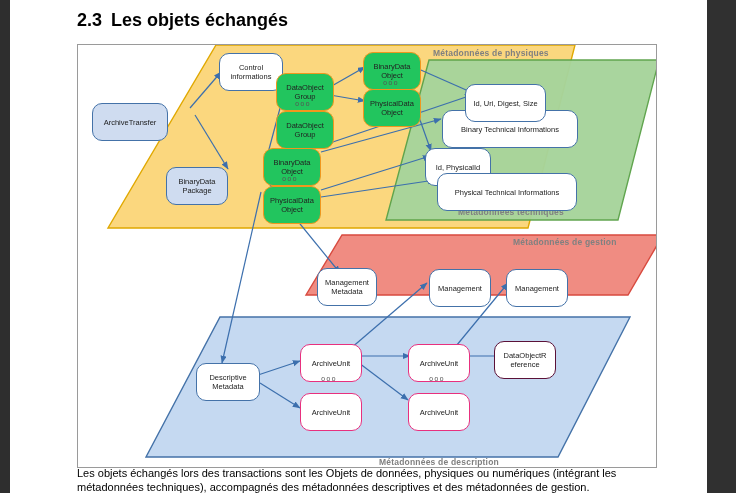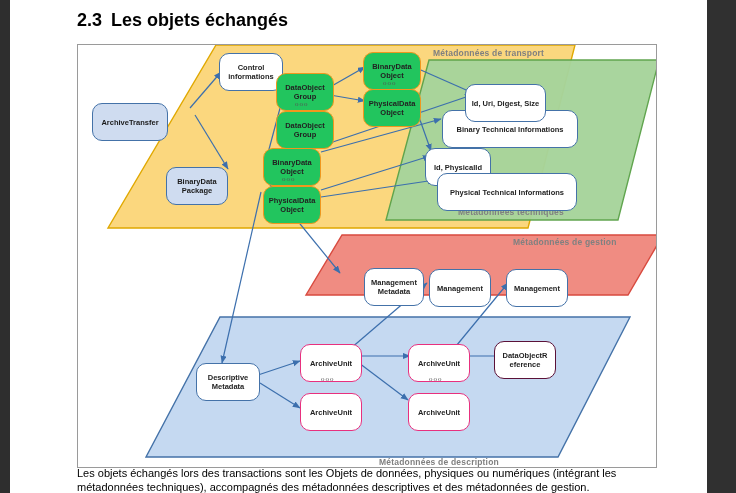--- a/index.html
+++ b/index.html
@@ -33,32 +33,31 @@
     position:absolute;font-size:8.5px;font-weight:bold;color:#808080;
     white-space:nowrap;letter-spacing:.2px;
   }
 
   
   .node{
     position:absolute;display:flex;align-items:center;justify-content:center;
     text-align:center;border-radius:10px;background:#ffffff;
     font-size:7.5px;line-height:9px;color:#222222;box-sizing:border-box;
     padding:18px 2px;
-    font-weight:bold;
   }
   .node.blue{background:#cfdcf0;border:1px solid #4472a8;color:#1a1a1a;}
   .node.orange{background:#22c55e;border:1.4px solid #f0971e;}
   .node.white{background:#ffffff;border:1px solid #4472a8;}
   .node.whiteb{background:#ffffff;border:1px solid #4472a8;}
   .node.pink{background:#ffffff;border:1.4px solid #e8307e;}
   .node.purple{background:#ffffff;border:1.4px solid #5b1138;}
 
   .ellipsis{
     position:absolute;font-size:7px;color:#555;letter-spacing:1px;
-    font-family:Liberation Serif, serif;white-space:nowrap;
+    font-family:Liberation Mono, monospace;white-space:nowrap;
   }
 
   
   .caption{
     position:absolute;left:77px;top:467px;width:578px;
     font-size:11px;line-height:13.5px;color:#000000;
   }
 </style>
 </head>
 <body>
@@ -131,39 +130,39 @@
           <path d="M182,338 L222,363"></path>
 
           <path d="M279,311 L332,311"></path>
 
           <path d="M281,318 L330,355"></path>
 
           <path d="M389,311 L438,311"></path>
         </g>
       </svg>
 
-      <div class="plane-label" style="left:355px;top:3px;">Métadonnées de transport</div>
+      <div class="plane-label" style="left:355px;top:3px;">Métadonnées de physiques</div>
       <div class="plane-label" style="left:380px;top:162px;">Métadonnées techniques</div>
       <div class="plane-label" style="left:435px;top:192px;">Métadonnées de gestion</div>
       <div class="plane-label" style="left:285px;top:412px;padding-left:16px;">Métadonnées de description</div>
 
       <div class="node blue" style="left:14px;top:58px;width:76px;height:20px;">ArchiveTransfer</div>
       <div class="node whiteb" style="left:141px;top:8px;width:64px;height:28px;">Control informations</div>
       <div class="node orange" style="left:198px;top:28px;width:58px;height:28px;">DataObject Group</div>
       <div class="node orange" style="left:198px;top:66px;width:58px;height:28px;">DataObject Group</div>
       <div class="node orange" style="left:285px;top:7px;width:58px;height:28px;">BinaryData Object</div>
       <div class="node orange" style="left:285px;top:44px;width:58px;height:28px;">PhysicalData Object</div>
       <div class="node blue" style="left:88px;top:122px;width:62px;height:28px;">BinaryData Package</div>
       <div class="node orange" style="left:185px;top:103px;width:58px;height:28px;">BinaryData Object</div>
       <div class="node orange" style="left:185px;top:141px;width:58px;height:28px;">PhysicalData Object</div>
       <div class="node white" style="left:364px;top:65px;width:136px;height:19px;">Binary Technical Informations</div>
       <div class="node white" style="left:387px;top:39px;width:81px;height:19px;">Id, Uri, Digest, Size</div>
       <div class="node white" style="left:347px;top:103px;width:66px;height:19px;">Id, PhysicalId</div>
       <div class="node white" style="left:359px;top:128px;width:140px;height:19px;">Physical Technical Informations</div>
-      <div class="node white" style="left:239px;top:223px;width:60px;height:34px;margin-left:47px;">Management Metadata</div>
+      <div class="node white" style="left:239px;top:223px;width:60px;height:34px;">Management Metadata</div>
       <div class="node white" style="left:351px;top:224px;width:62px;height:22px;">Management</div>
       <div class="node white" style="left:428px;top:224px;width:62px;height:22px;">Management</div>
       <div class="node white" style="left:118px;top:318px;width:64px;height:28px;">Descriptive Metadata</div>
       <div class="node pink" style="left:222px;top:299px;width:62px;height:24px;">ArchiveUnit</div>
       <div class="node pink" style="left:330px;top:299px;width:62px;height:24px;">ArchiveUnit</div>
       <div class="node pink" style="left:222px;top:348px;width:62px;height:24px;">ArchiveUnit</div>
       <div class="node pink" style="left:330px;top:348px;width:62px;height:24px;">ArchiveUnit</div>
       <div class="node purple" style="left:416px;top:296px;width:62px;height:30px;">DataObjectR eference</div>
 
       <div class="ellipsis" style="left:217px;top:55px;">ooo</div>

